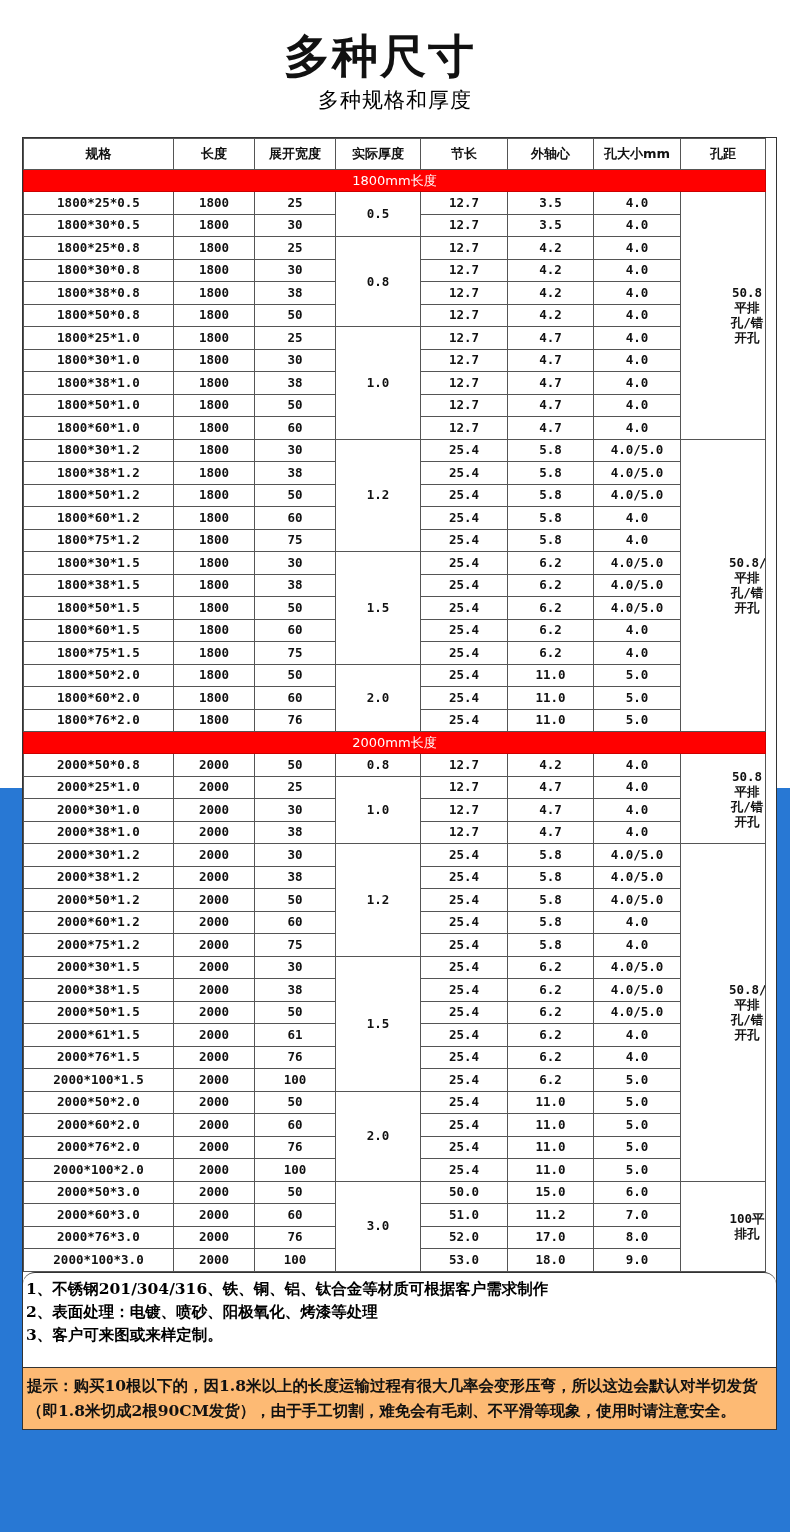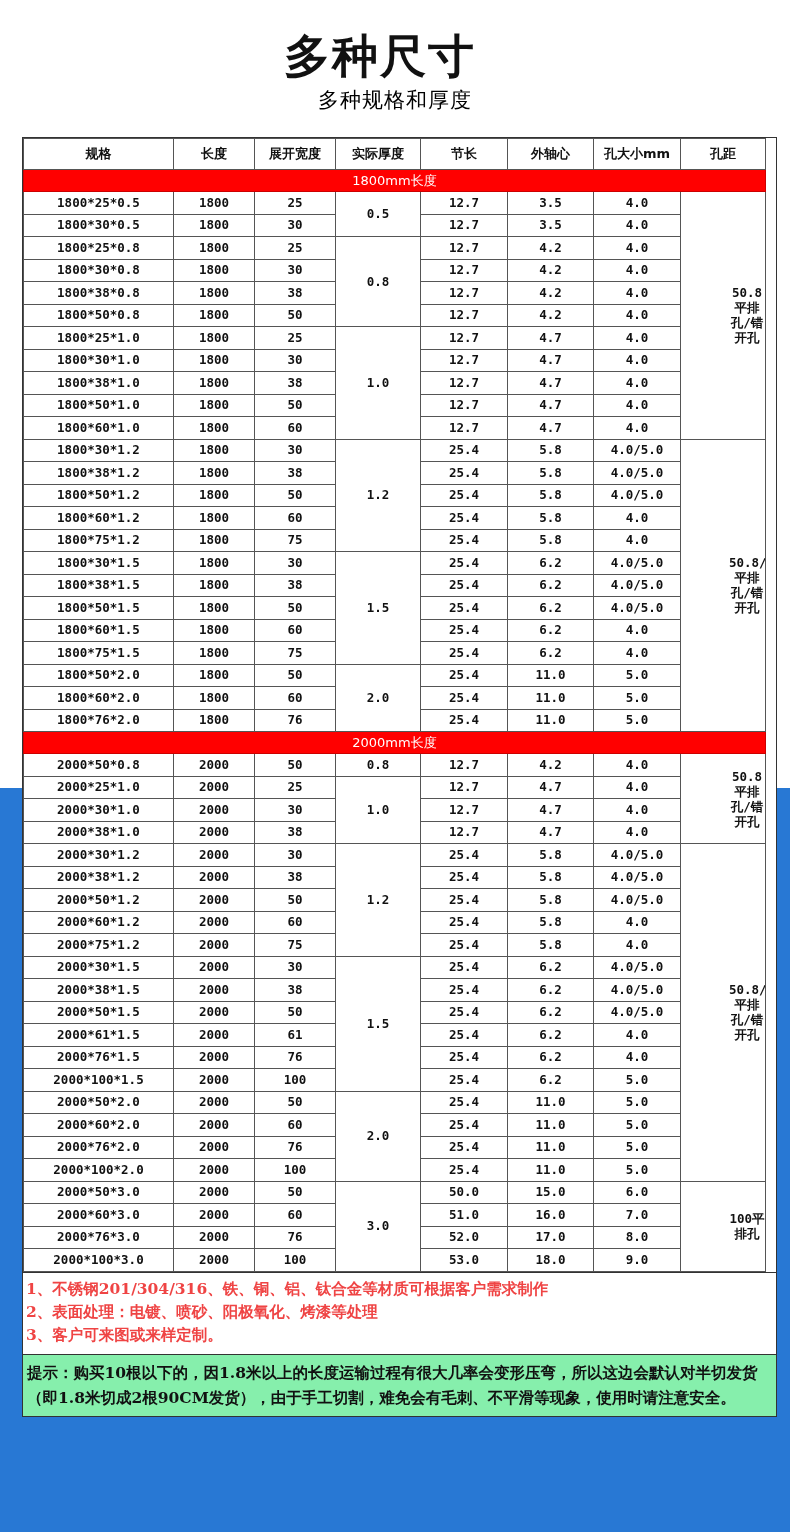--- a/index.html
+++ b/index.html
@@ -36,27 +36,27 @@
     height: 30px; font-weight: bold; font-size: 13px;
     font-family: "DejaVu Sans", sans-serif;
   }
   td { font-weight: bold; }
   td.pitch { white-space: normal; font-size: 12.5px; line-height: 15px; padding-left: 48px; }
   tr.band td {
     background: #ff0000; color: #fff; height: 21px; font-weight: normal;
     font-family: "DejaVu Sans", sans-serif; font-size: 13px; border-color: #c00;
   }
   .notes {
-    border-top: 1px solid #333; padding: 4px 3px 8px 3px;
-    color: #ef4444; font-family: "DejaVu Serif", serif; font-size: 15.5px;
-    font-weight: bold; line-height: 23px;
+    border-top: 1px solid #333; padding: 4px 3px 21px 3px;
+    color: #000000; font-family: "DejaVu Serif", serif; font-size: 15.5px;
+    font-weight: bold; line-height: 23px; border-radius: 12px;
   }
   .notes div { white-space: nowrap; }
   .tip {
-    background: #86efac; border-top: 1px solid #333; padding: 5px 0 6px 4px;
+    background: #fdba74; border-top: 1px solid #333; padding: 5px 0 6px 4px;
     font-family: "DejaVu Serif", serif; font-size: 15.5px; font-weight: bold;
     line-height: 25px; color: #111;
   }
 </style>
 </head>
 <body>
 
 <div class="title">多种尺寸</div>
 <div class="subtitle">多种规格和厚度</div>
 
@@ -458,21 +458,21 @@
           <td>50.0</td>
           <td>15.0</td>
           <td>6.0</td>
           <td class="pitch" rowspan="4">100平排孔</td>
         </tr>
         <tr>
           <td>2000*60*3.0</td>
           <td>2000</td>
           <td>60</td>
           <td>51.0</td>
-          <td>16.0</td>
+          <td>11.2</td>
           <td>7.0</td>
         </tr>
         <tr>
           <td>2000*76*3.0</td>
           <td>2000</td>
           <td>76</td>
           <td>52.0</td>
           <td>17.0</td>
           <td>8.0</td>
         </tr>

